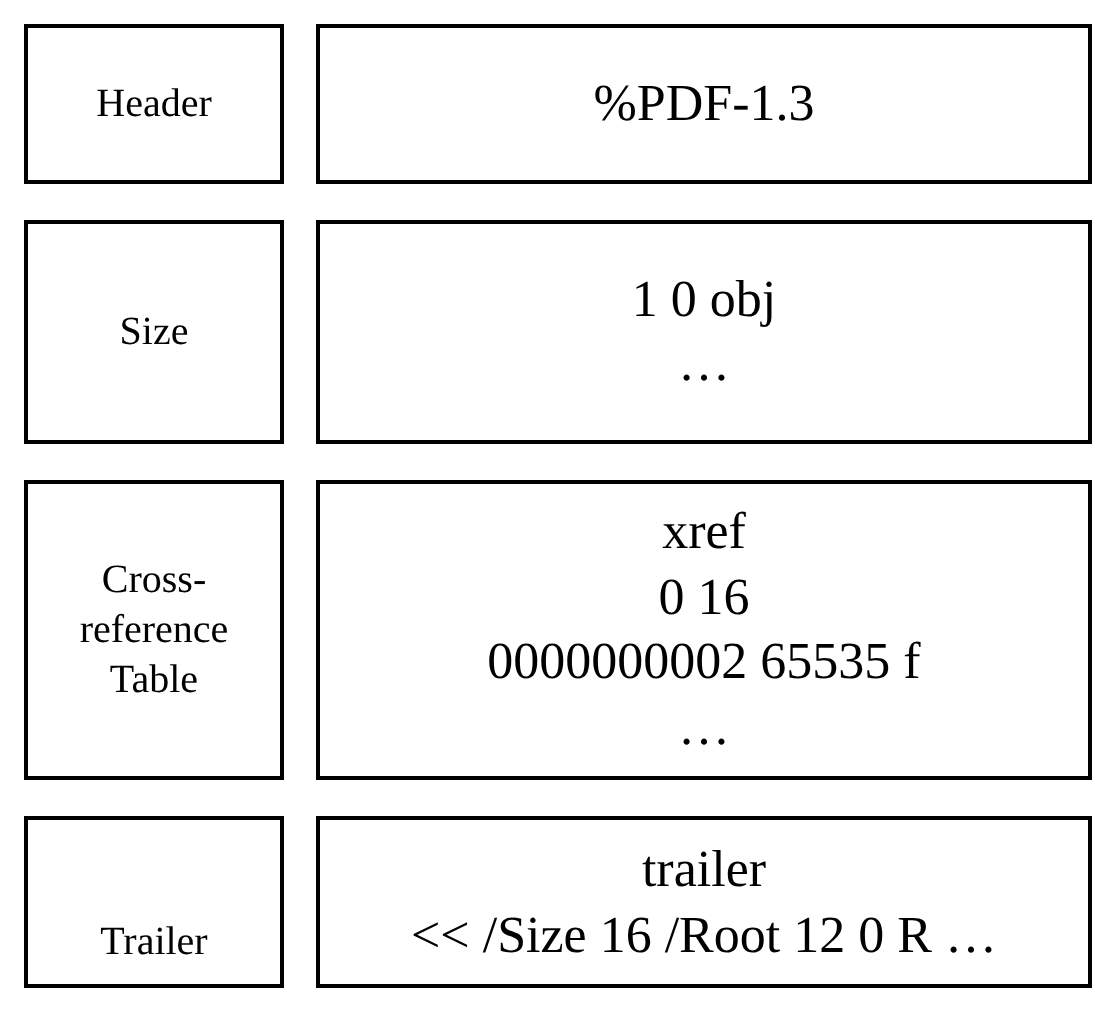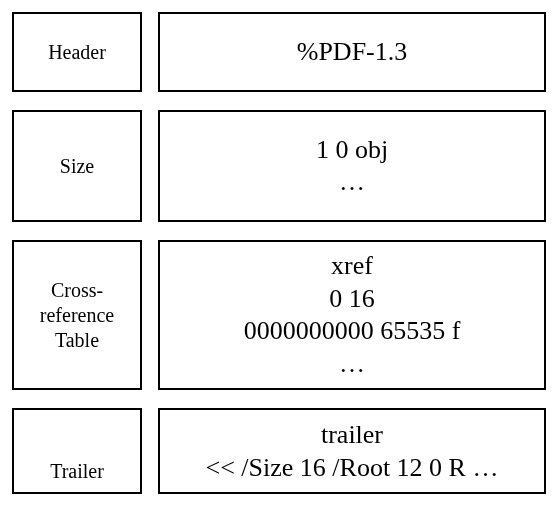--- a/index.html
+++ b/index.html
@@ -60,21 +60,21 @@
     <span>1 0 obj</span>
     <span>…</span>
   </div>
 
   <div class="cell label row-xref">
     <span>Cross-reference Table</span>
   </div>
   <div class="cell content row-xref lines">
     <span>xref</span>
     <span>0 16</span>
-    <span>0000000000 65535 f</span>
+    <span>0000000002 65535 f</span>
     <span>…</span>
   </div>
 
   <div class="cell label row-trailer">
     <span>Trailer</span>
   </div>
   <div class="cell content row-trailer lines">
     <span>trailer</span>
     <span>&lt;&lt; /Size 16 /Root 12 0 R …</span>
   </div>

